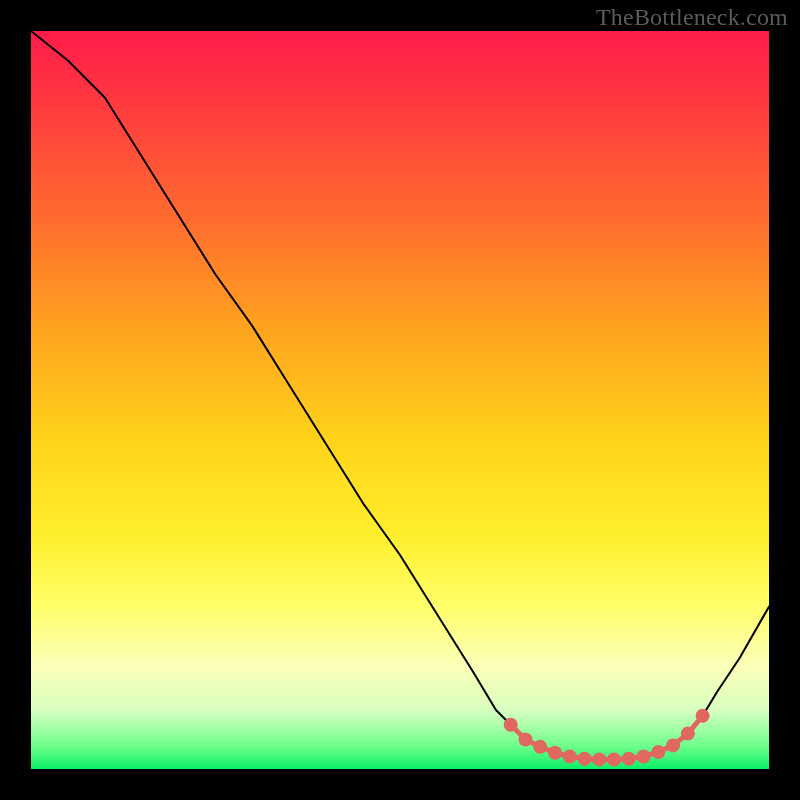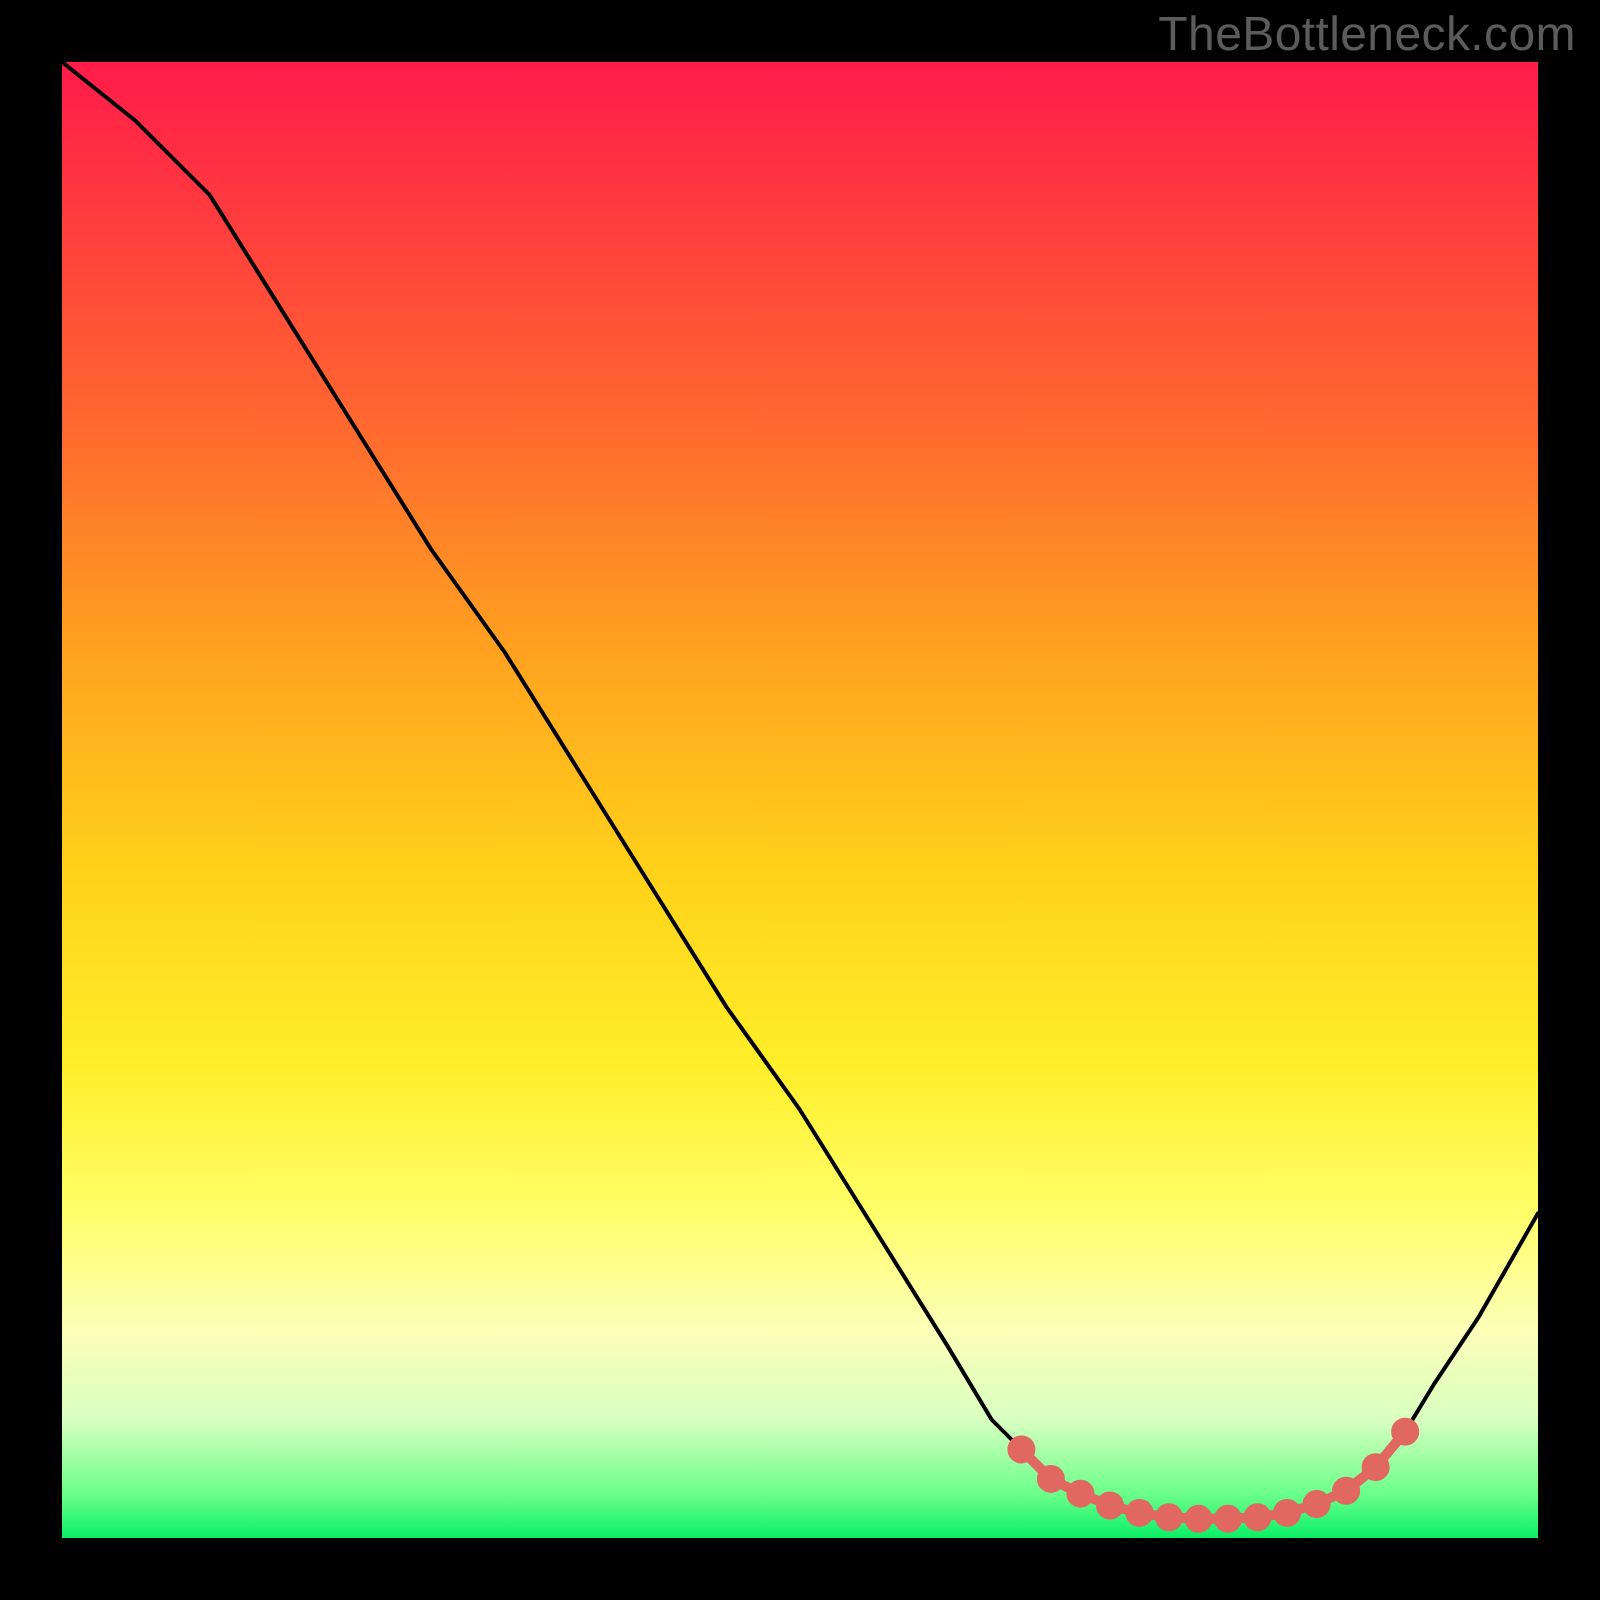--- a/index.html
+++ b/index.html
@@ -19,20 +19,21 @@
   }
   .watermark {
     position: absolute;
     top: 4px;
     right: 12px;
     color: #5b5b5b;
     font-size: 24px;
     font-weight: 500;
     letter-spacing: 0.2px;
     z-index: 20;
+    font-family: Liberation Serif, serif;
   }
   .plot-area {
     position: absolute;
     left: 31px;
     top: 31px;
     width: 738px;
     height: 738px;
     background: linear-gradient(
       to bottom,
       #ff1b4a 0%,

